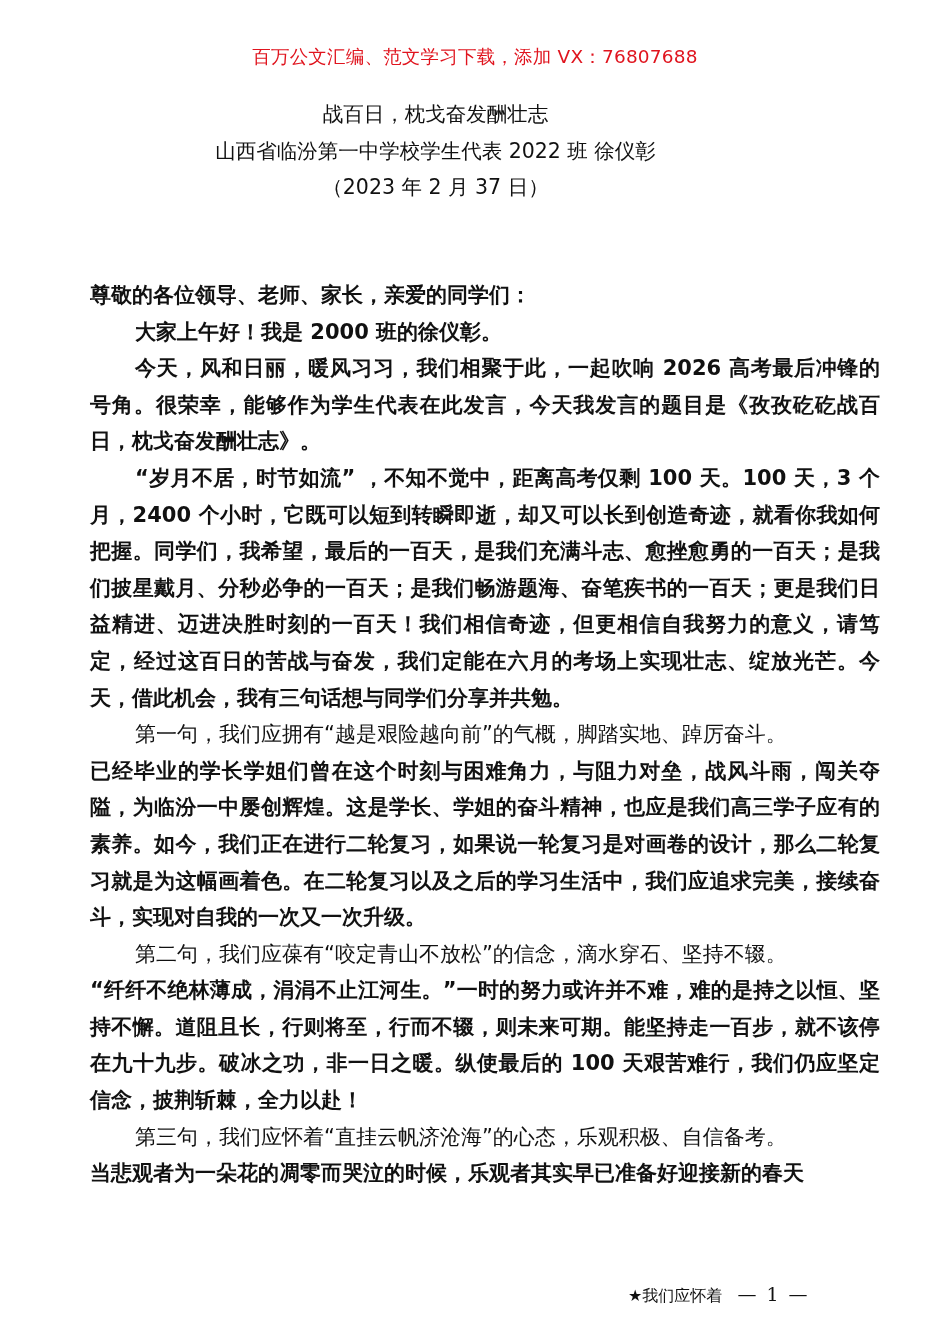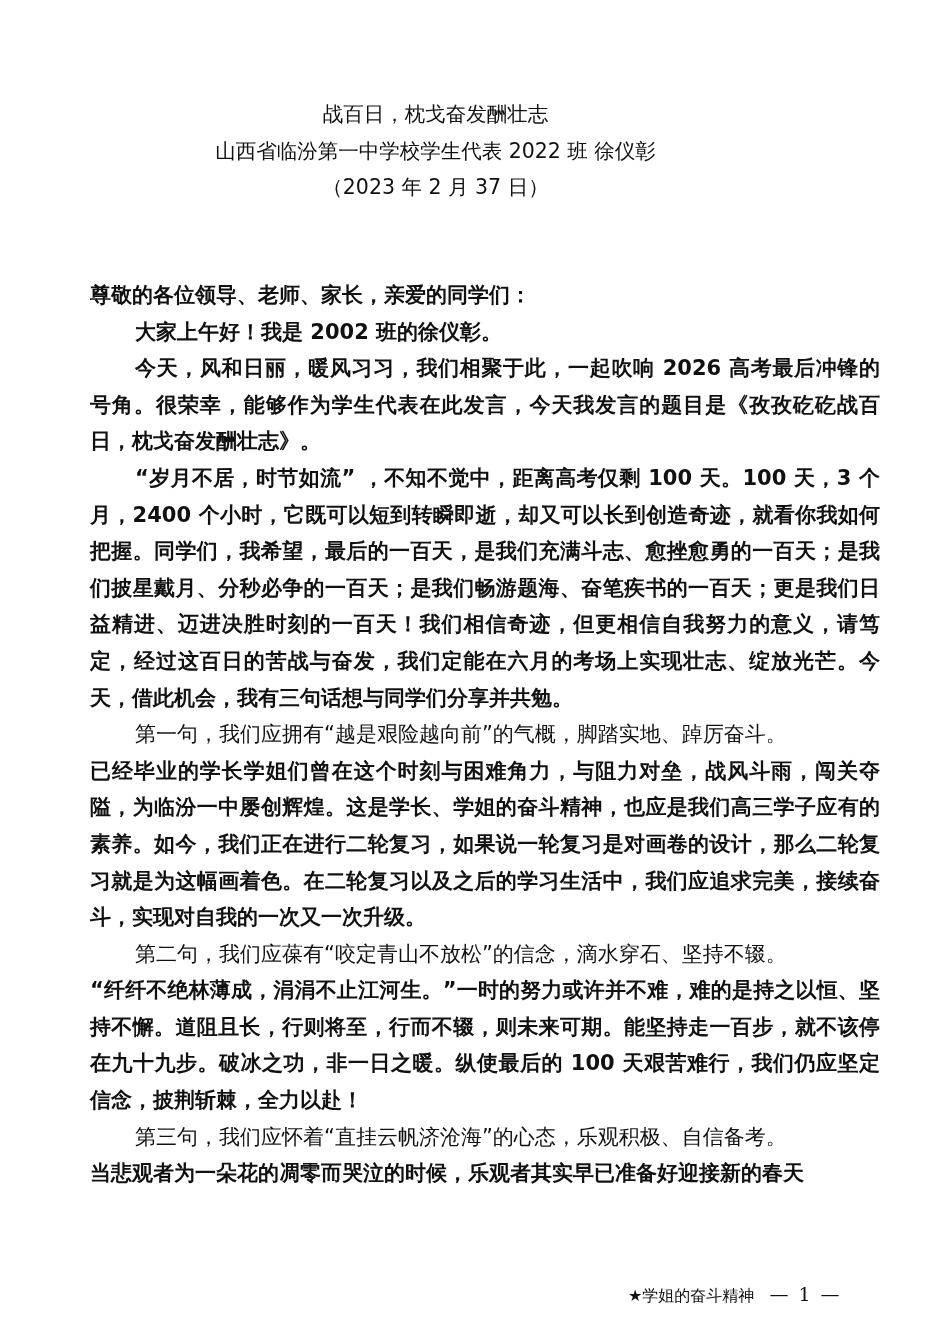--- a/index.html
+++ b/index.html
@@ -18,38 +18,39 @@
   .footer { position: absolute; top: 1283px; left: 628px; font-size: 16px; color: #111;
             white-space: nowrap; }
   .footer .pn { font-family: "DejaVu Serif", "Liberation Serif", serif; font-size: 19px;
                 margin-left: 10px; letter-spacing: 2px; }
 </style>
 </head>
 <body>
 
 <div class="page">
 
+  <div class="banner">百万公文汇编、范文学习下载，添加 VX：76807688</div>
 
   <div class="titles">
     <div>战百日，枕戈奋发酬壮志</div>
     <div>山西省临汾第一中学校学生代表 2022 班  徐仪彰</div>
     <div>（2023 年 2 月 37 日）</div>
   </div>
 
   <div class="body">
     <p>尊敬的各位领导、老师、家长，亲爱的同学们：</p>
-    <p class="indent">大家上午好！我是 2002 班的徐仪彰。</p>
+    <p class="indent">大家上午好！我是 2000 班的徐仪彰。</p>
     <p class="indent">今天，风和日丽，暖风习习，我们相聚于此，一起吹响 2026 高考最后冲锋的号角。很荣幸，能够作为学生代表在此发言，今天我发言的题目是《孜孜矻矻战百日，枕戈奋发酬壮志》。</p>
     <p class="indent">“岁月不居，时节如流” ，不知不觉中，距离高考仅剩 100 天。100 天，3 个月，2400 个小时，它既可以短到转瞬即逝，却又可以长到创造奇迹，就看你我如何把握。同学们，我希望，最后的一百天，是我们充满斗志、愈挫愈勇的一百天；是我们披星戴月、分秒必争的一百天；是我们畅游题海、奋笔疾书的一百天；更是我们日益精进、迈进决胜时刻的一百天！我们相信奇迹，但更相信自我努力的意义，请笃定，经过这百日的苦战与奋发，我们定能在六月的考场上实现壮志、绽放光芒。今天，借此机会，我有三句话想与同学们分享并共勉。</p>
     <p class="indent bold">第一句，我们应拥有“越是艰险越向前”的气概，脚踏实地、踔厉奋斗。</p>
     <p>已经毕业的学长学姐们曾在这个时刻与困难角力，与阻力对垒，战风斗雨，闯关夺隘，为临汾一中屡创辉煌。这是学长、学姐的奋斗精神，也应是我们高三学子应有的素养。如今，我们正在进行二轮复习，如果说一轮复习是对画卷的设计，那么二轮复习就是为这幅画着色。在二轮复习以及之后的学习生活中，我们应追求完美，接续奋斗，实现对自我的一次又一次升级。</p>
     <p class="indent bold">第二句，我们应葆有“咬定青山不放松”的信念，滴水穿石、坚持不辍。</p>
     <p>“纤纤不绝林薄成，涓涓不止江河生。”一时的努力或许并不难，难的是持之以恒、坚持不懈。道阻且长，行则将至，行而不辍，则未来可期。能坚持走一百步，就不该停在九十九步。破冰之功，非一日之暖。纵使最后的 100 天艰苦难行，我们仍应坚定信念，披荆斩棘，全力以赴！</p>
     <p class="indent bold">第三句，我们应怀着“直挂云帆济沧海”的心态，乐观积极、自信备考。</p>
     <p>当悲观者为一朵花的凋零而哭泣的时候，乐观者其实早已准备好迎接新的春天</p>
   </div>
 
   <div class="footer">
-    <span>★学姐的奋斗精神</span>
+    <span>★我们应怀着</span>
     <span class="pn">— 1 —</span>
   </div>
 
 </div>
 
 </body></html>

